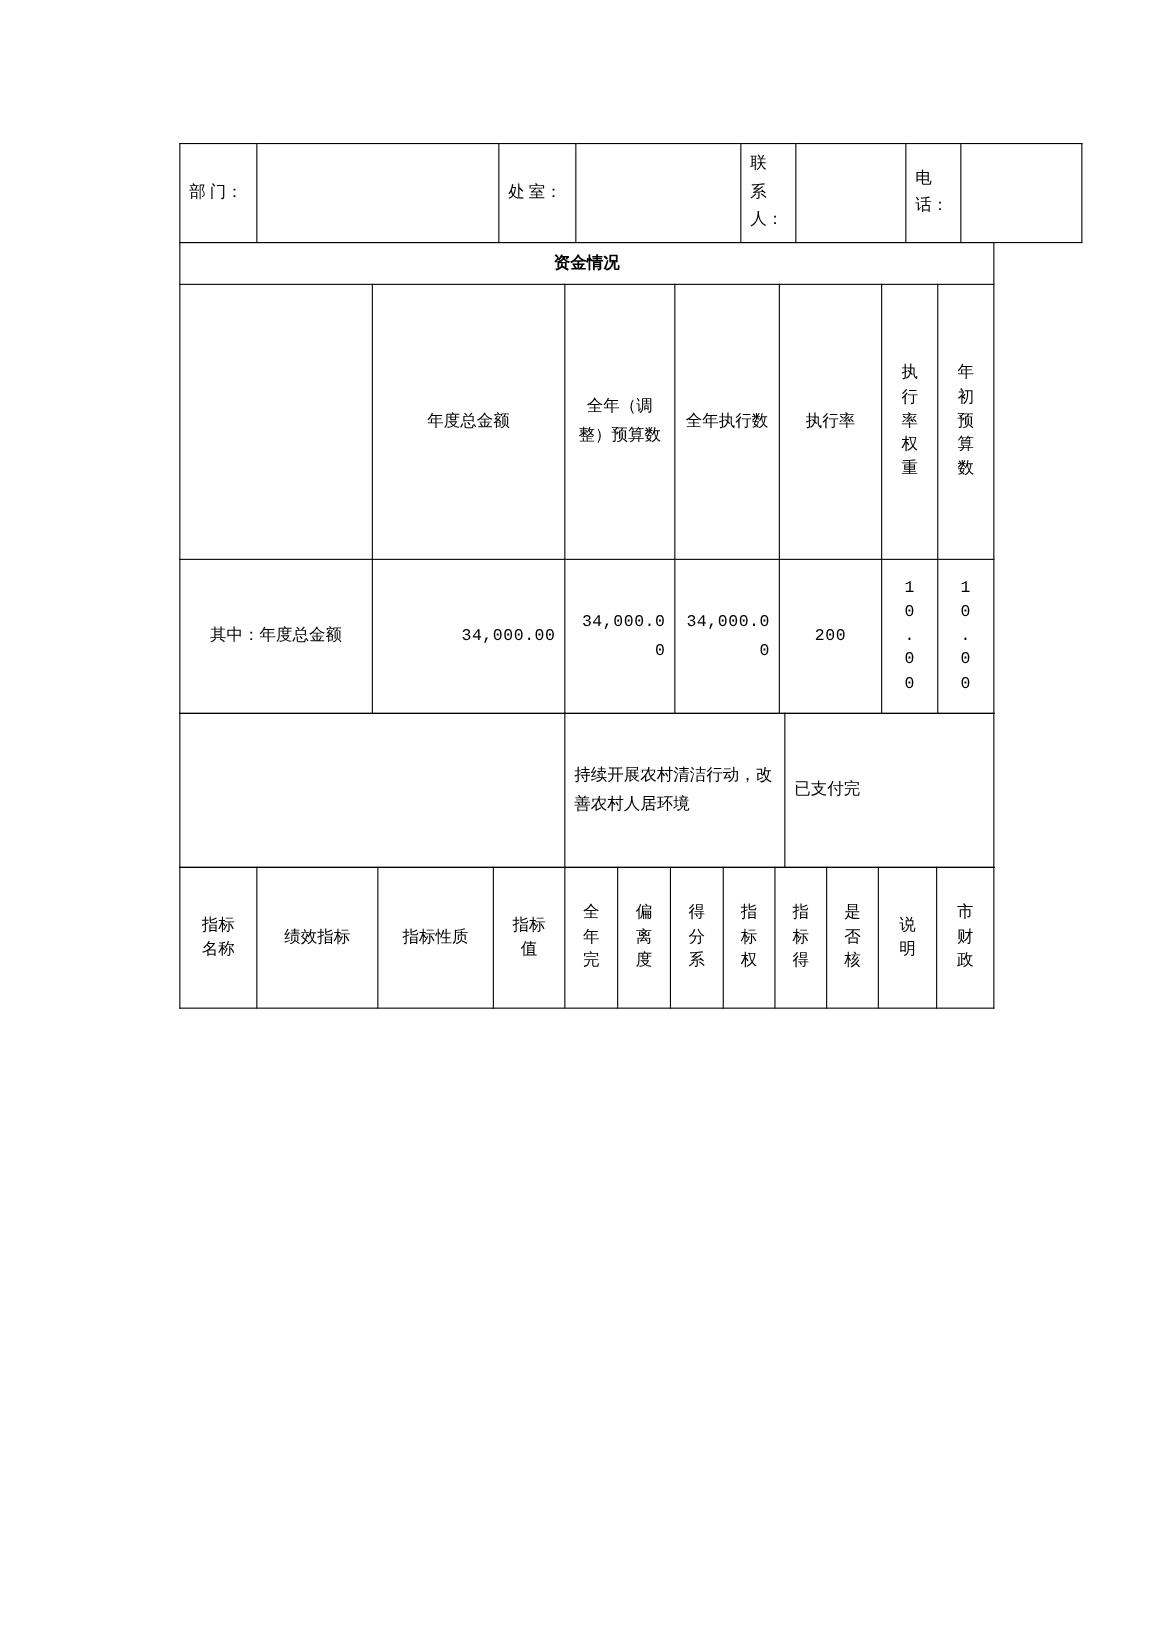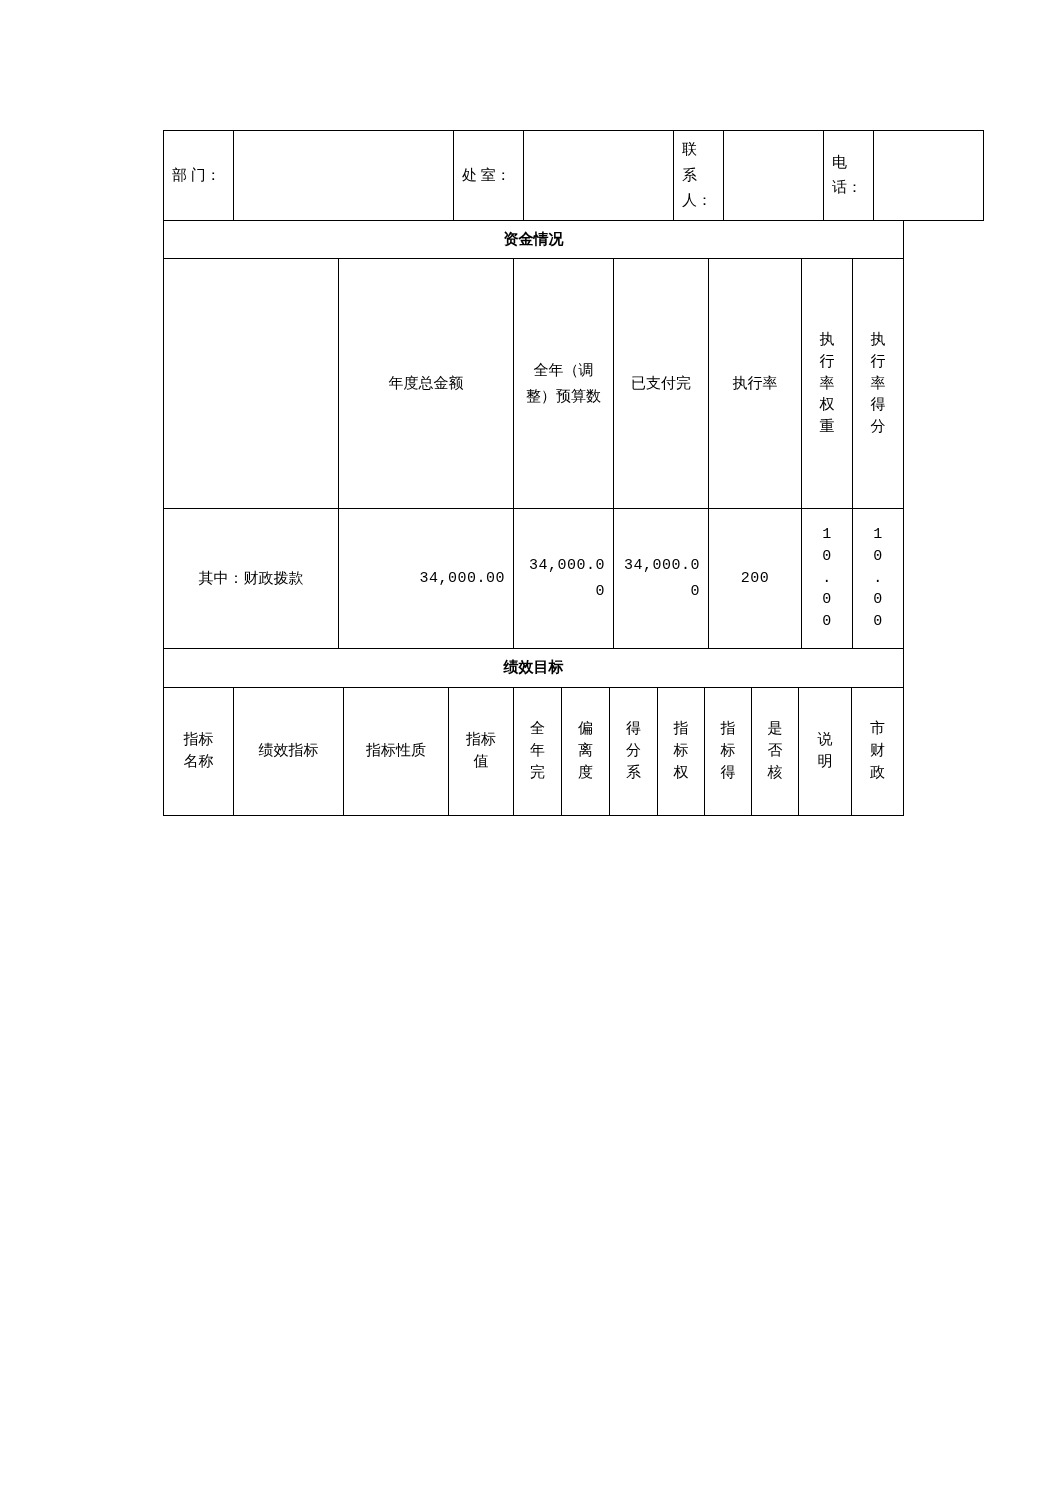--- a/index.html
+++ b/index.html
@@ -113,31 +113,31 @@
         <col style="width:51px">
       </colgroup>
       <tbody>
           <tr>
         <td class="section-title" colspan="7">资金情况</td>
       </tr>
       <tr>
         <td class="hdr" style="height:250px"></td>
         <td class="hdr">年度总金额</td>
         <td class="hdr l">全年（调整）预算数</td>
-        <td class="hdr l">已支付完</td>
+        <td class="hdr l">全年执行数</td>
         <td class="hdr">执行率</td>
         <td class="hdr">
           <div class="vert">执行率权重</div>
         </td>
         <td class="hdr">
-          <div class="vert">执行率得分</div>
-        </td>
-      </tr>
-      <tr>
-        <td class="c" style="height:140px">其中：财政拨款</td>
+          <div class="vert">年初预算数</div>
+        </td>
+      </tr>
+      <tr>
+        <td class="c" style="height:140px">其中：年度总金额</td>
         <td class="r num">34,000.00</td>
         <td class="r num">34,000.00</td>
         <td class="r num">34,000.00</td>
         <td class="c num">200</td>
         <td class="c num">
           <div class="vert">10.00</div>
         </td>
         <td class="c num">
           <div class="vert">10.00</div>
         </td>
@@ -145,22 +145,24 @@
     </tbody>
       </table>
 
     <table class="doc" style="margin-top:-1px;">
       <colgroup>
         <col style="width:350px">
           <col style="width:200px">
           <col style="width:190px">
       </colgroup>
       <tbody>
-          <tr>
-        <td class="section-title" colspan="3">绩效目标</td>
+      <tr>
+        <td class="l t" style="height:140px"></td>
+        <td class="l t">持续开展农村清洁行动，改善农村人居环境</td>
+        <td class="l t">已支付完</td>
       </tr>
     </tbody>
       </table>
 
     <table class="doc" style="margin-top:-1px;">
       <colgroup>
         <col style="width:70px">
           <col style="width:110px">
         <col style="width:105px">
           <col style="width:65px">

